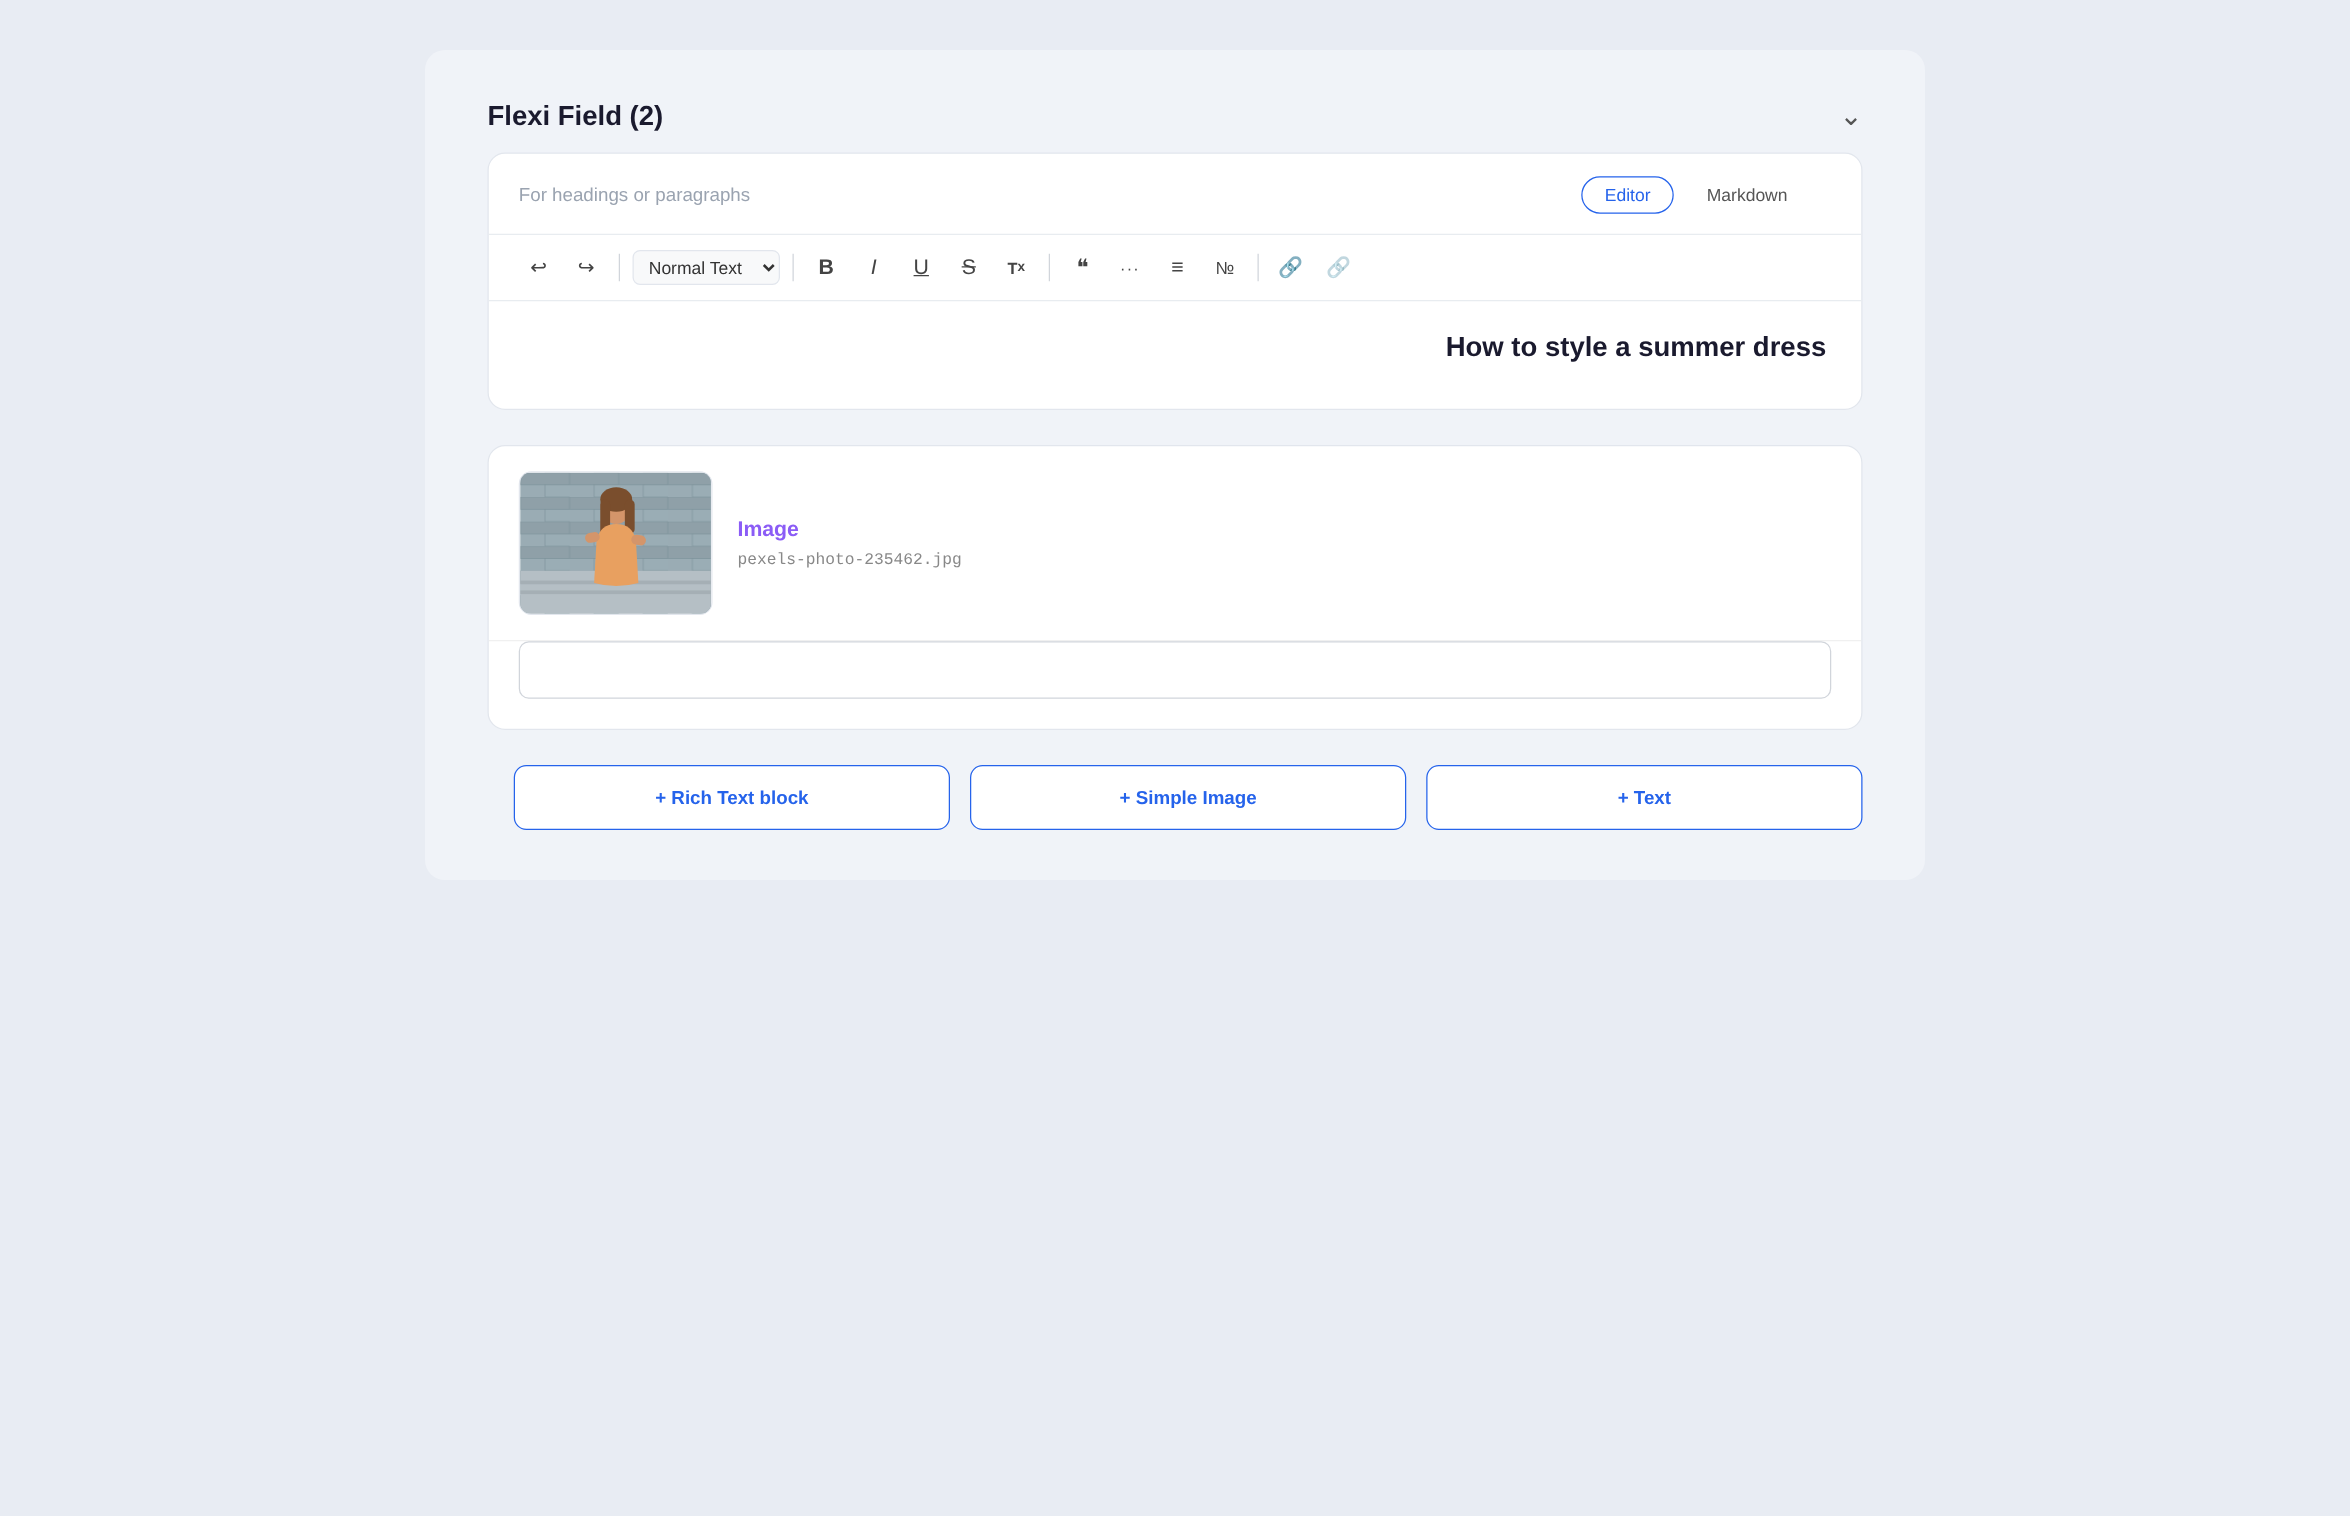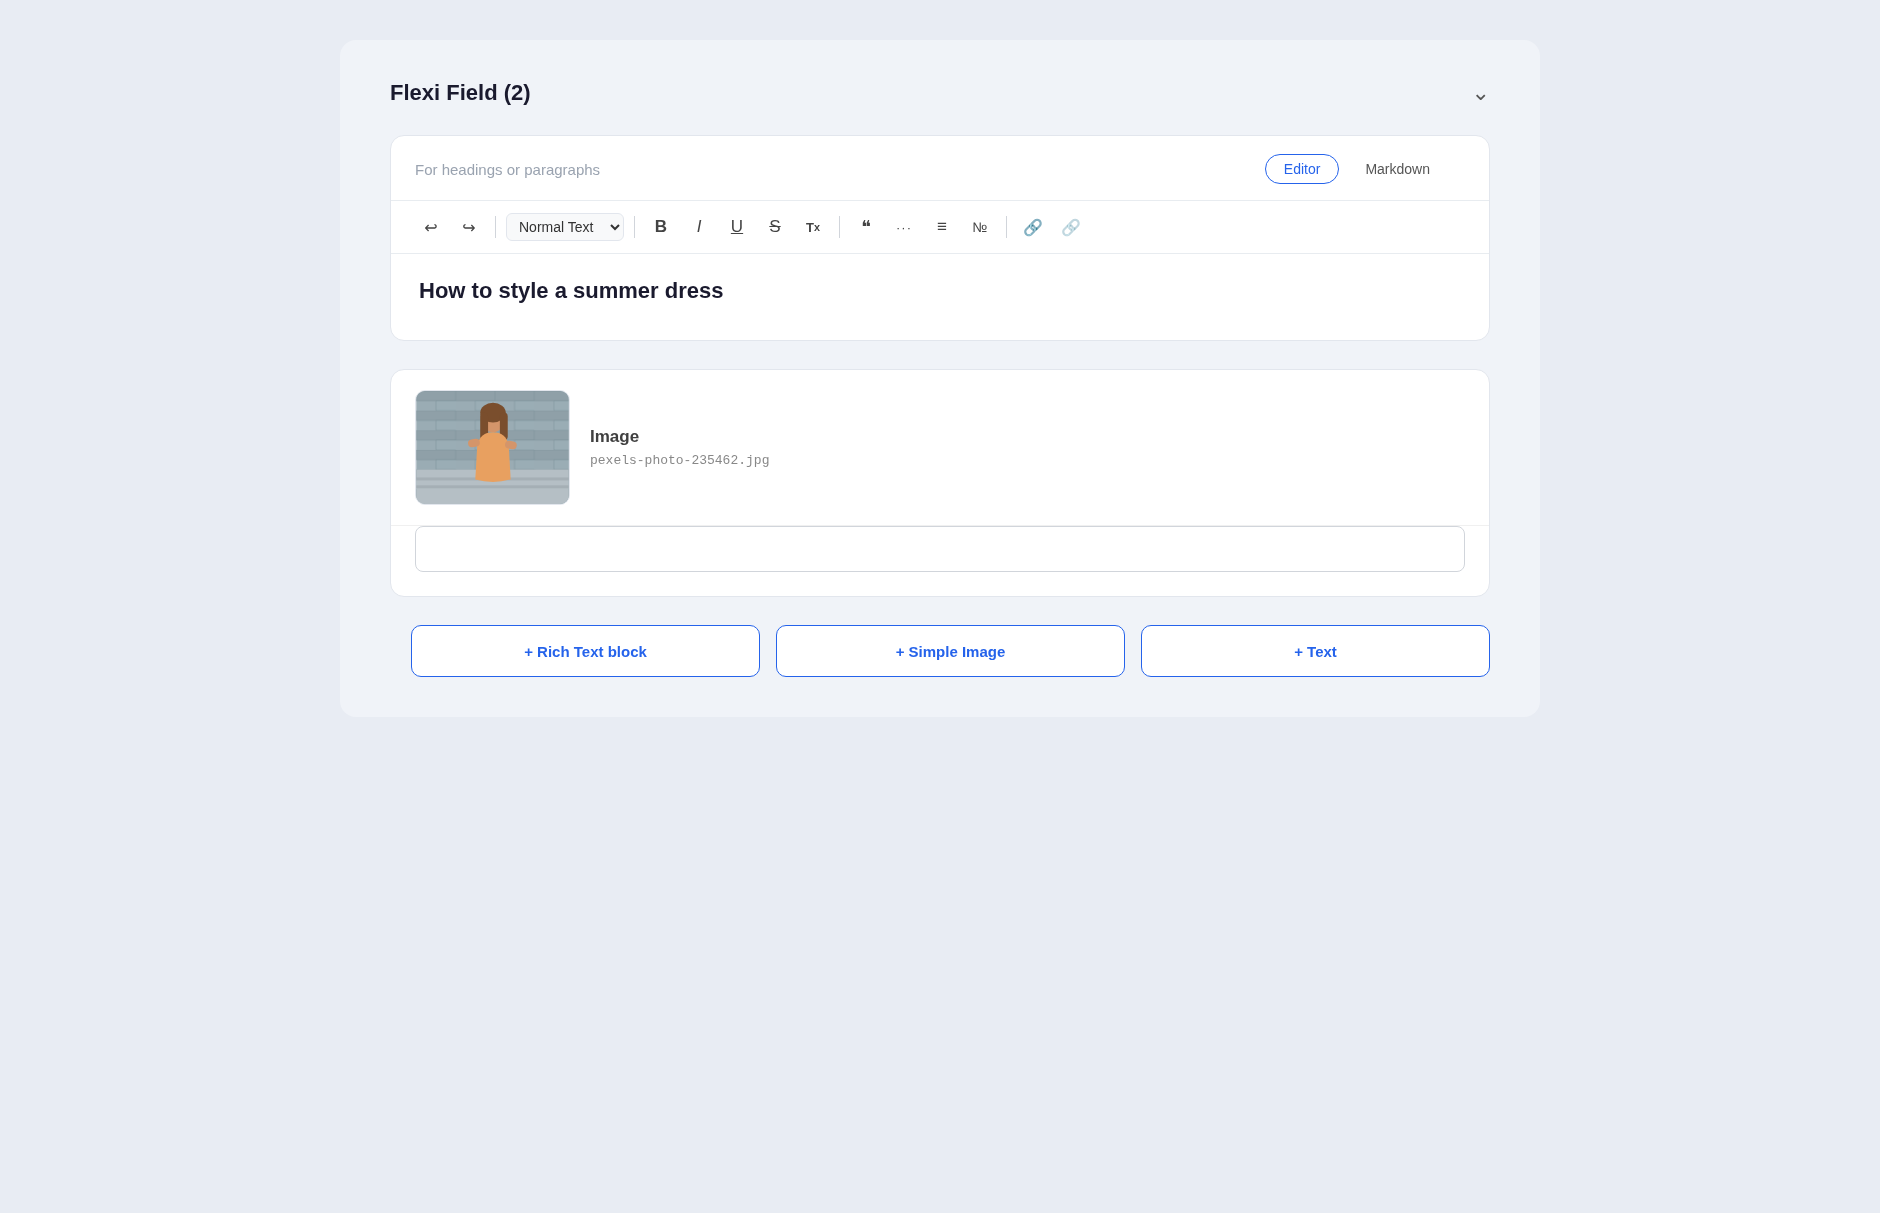--- a/index.html
+++ b/index.html
@@ -17,21 +17,21 @@
       border-radius: 16px;
       padding: 40px 50px;
       width: 1200px;
       max-width: 100%;
       position: relative;
     }
     .outer-header {
       display: flex;
       justify-content: space-between;
       align-items: flex-start;
-      margin-bottom: 29px;
+      margin-bottom: 16px;
     }
     .outer-title {
       font-size: 22px;
       font-weight: 700;
       color: #1a1a2e;
     }
     .chevron-icon {
       font-size: 22px;
       color: #555;
       cursor: pointer;
@@ -111,20 +111,21 @@
       padding: 4px 8px;
       font-size: 14px;
       color: #333;
       cursor: pointer;
       width: 118px;
       outline: none;
       border: 1px solid #e2e6ed;
     }
     .rte-content {
       padding: 24px 28px;
+      text-align: right;
     }
     .rte-heading {
       font-size: 22px;
       font-weight: 700;
       color: #1a1a2e;
       margin-bottom: 12px;
     }
     .rte-body {
       font-size: 15px;
       color: #444;
@@ -142,21 +143,21 @@
       height: 115px;
       border-radius: 10px;
       overflow: hidden;
       border: 1px solid #e2e6ed;
       flex-shrink: 0;
     }
     .image-info { flex: 1; }
     .image-title {
       font-size: 17px;
       font-weight: 600;
-      color: #404040;
+      color: #8b5cf6;
       margin-bottom: 6px;
     }
     .image-filename {
       font-family: 'Courier New', monospace;
       font-size: 13px;
       color: #888;
     }
     
     .alt-text-section {
       padding: 0 24px 24px 24px;

